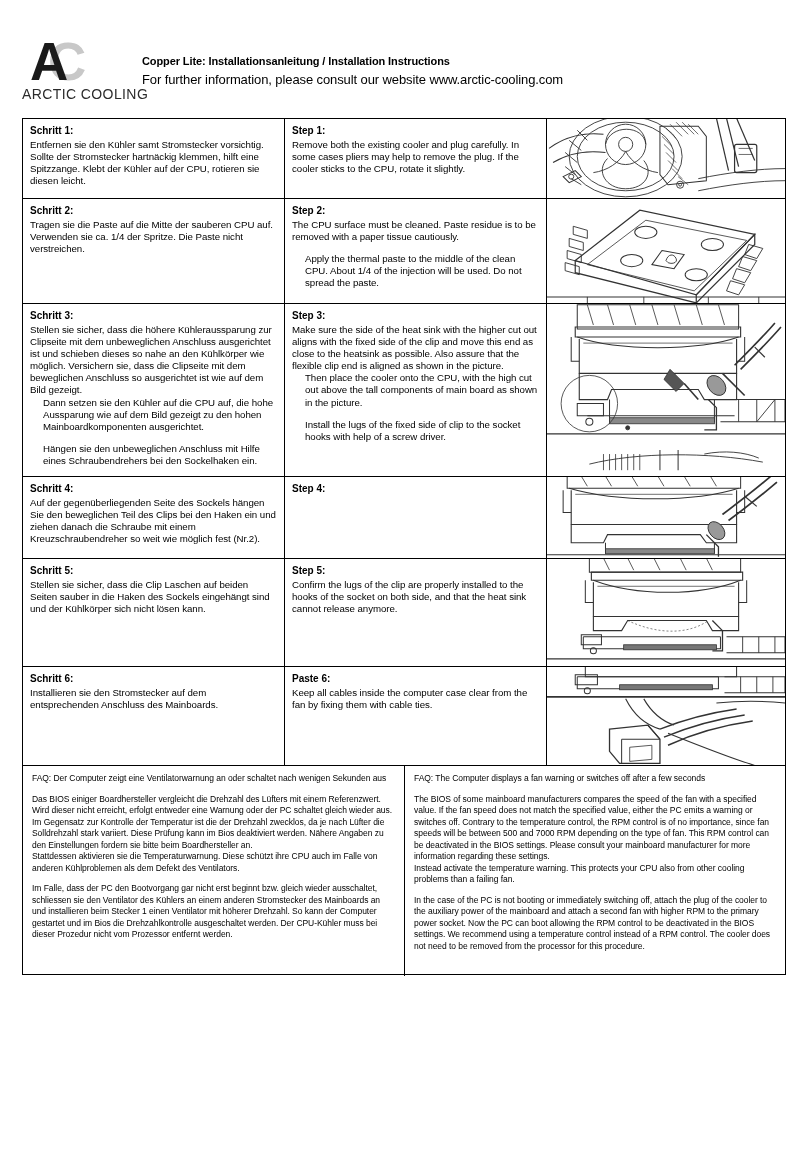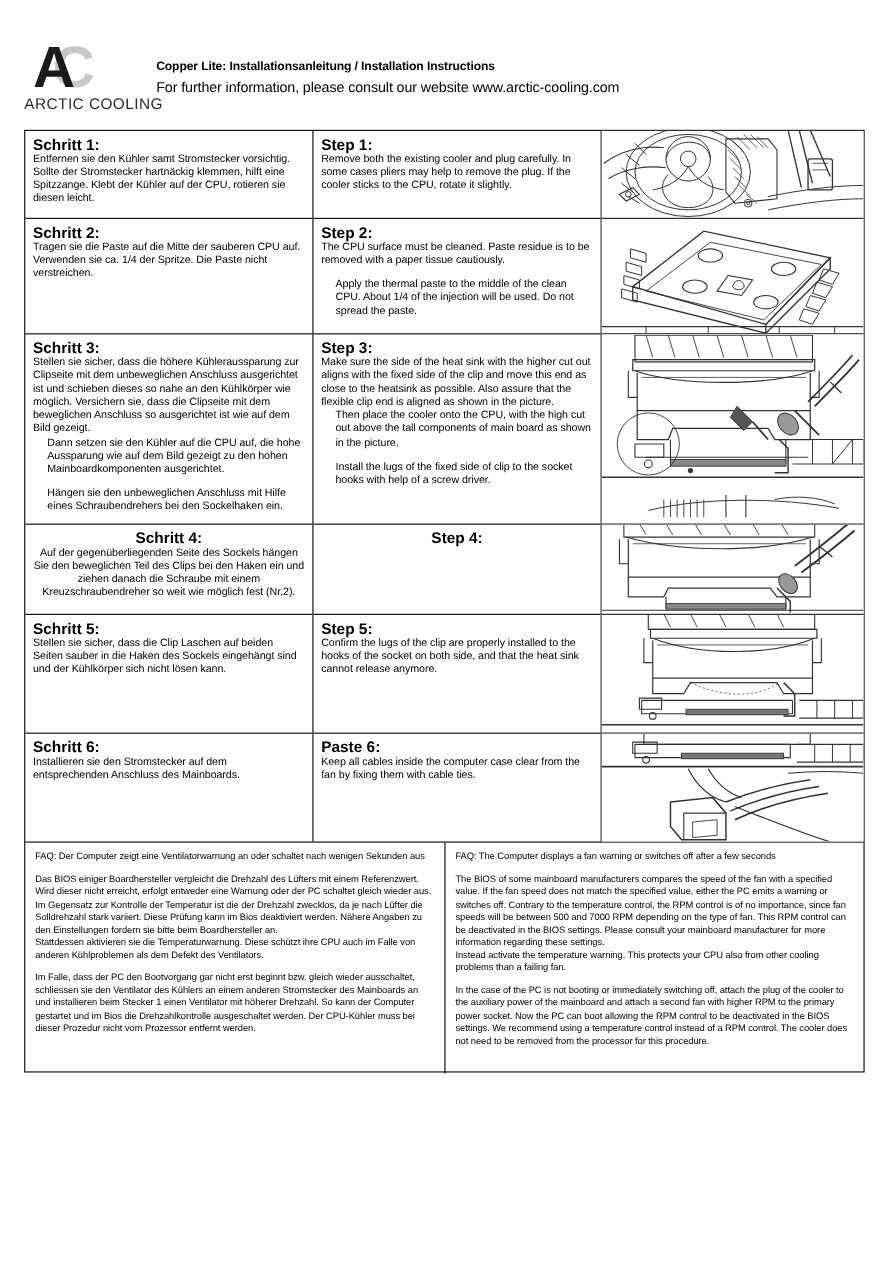--- a/index.html
+++ b/index.html
@@ -67,35 +67,35 @@
   .col-img { flex: 1 1 auto; }
 
   .cell {
     padding: 5px 7px 4px 7px;
     border-bottom: 1.5px solid #000;
     overflow: hidden;
   }
   .cell:last-child { border-bottom: none; }
   .cell h3 {
     margin: 0 0 1px 0;
-    font-size: 14px; font-weight: bold; line-height: 14px;
+    font-size: 10px; font-weight: bold; line-height: 14px;
   }
   .cell p {
     margin: 0;
     font-size: 9.7px; font-weight: normal; line-height: 12.1px;
     letter-spacing: -0.05px;
   }
   .cell p + p { margin-top: 10px; margin-left: 13px; }
   .cell p.tight + p.tight { margin-top: 0; }
 
   
   .h1 { height: 80px; }
   .h2 { height: 105px; }
   .h3 { height: 173px; }
-  .h4 { height: 82px; text-align: center; }
+  .h4 { height: 82px; }
   .h5 { height: 108px; }
   .h6 { height: 98px; }
 
   
   .img-cell {
     border-bottom: 1.5px solid #000;
     position: relative;
     overflow: hidden;
     background: #fff;
   }

